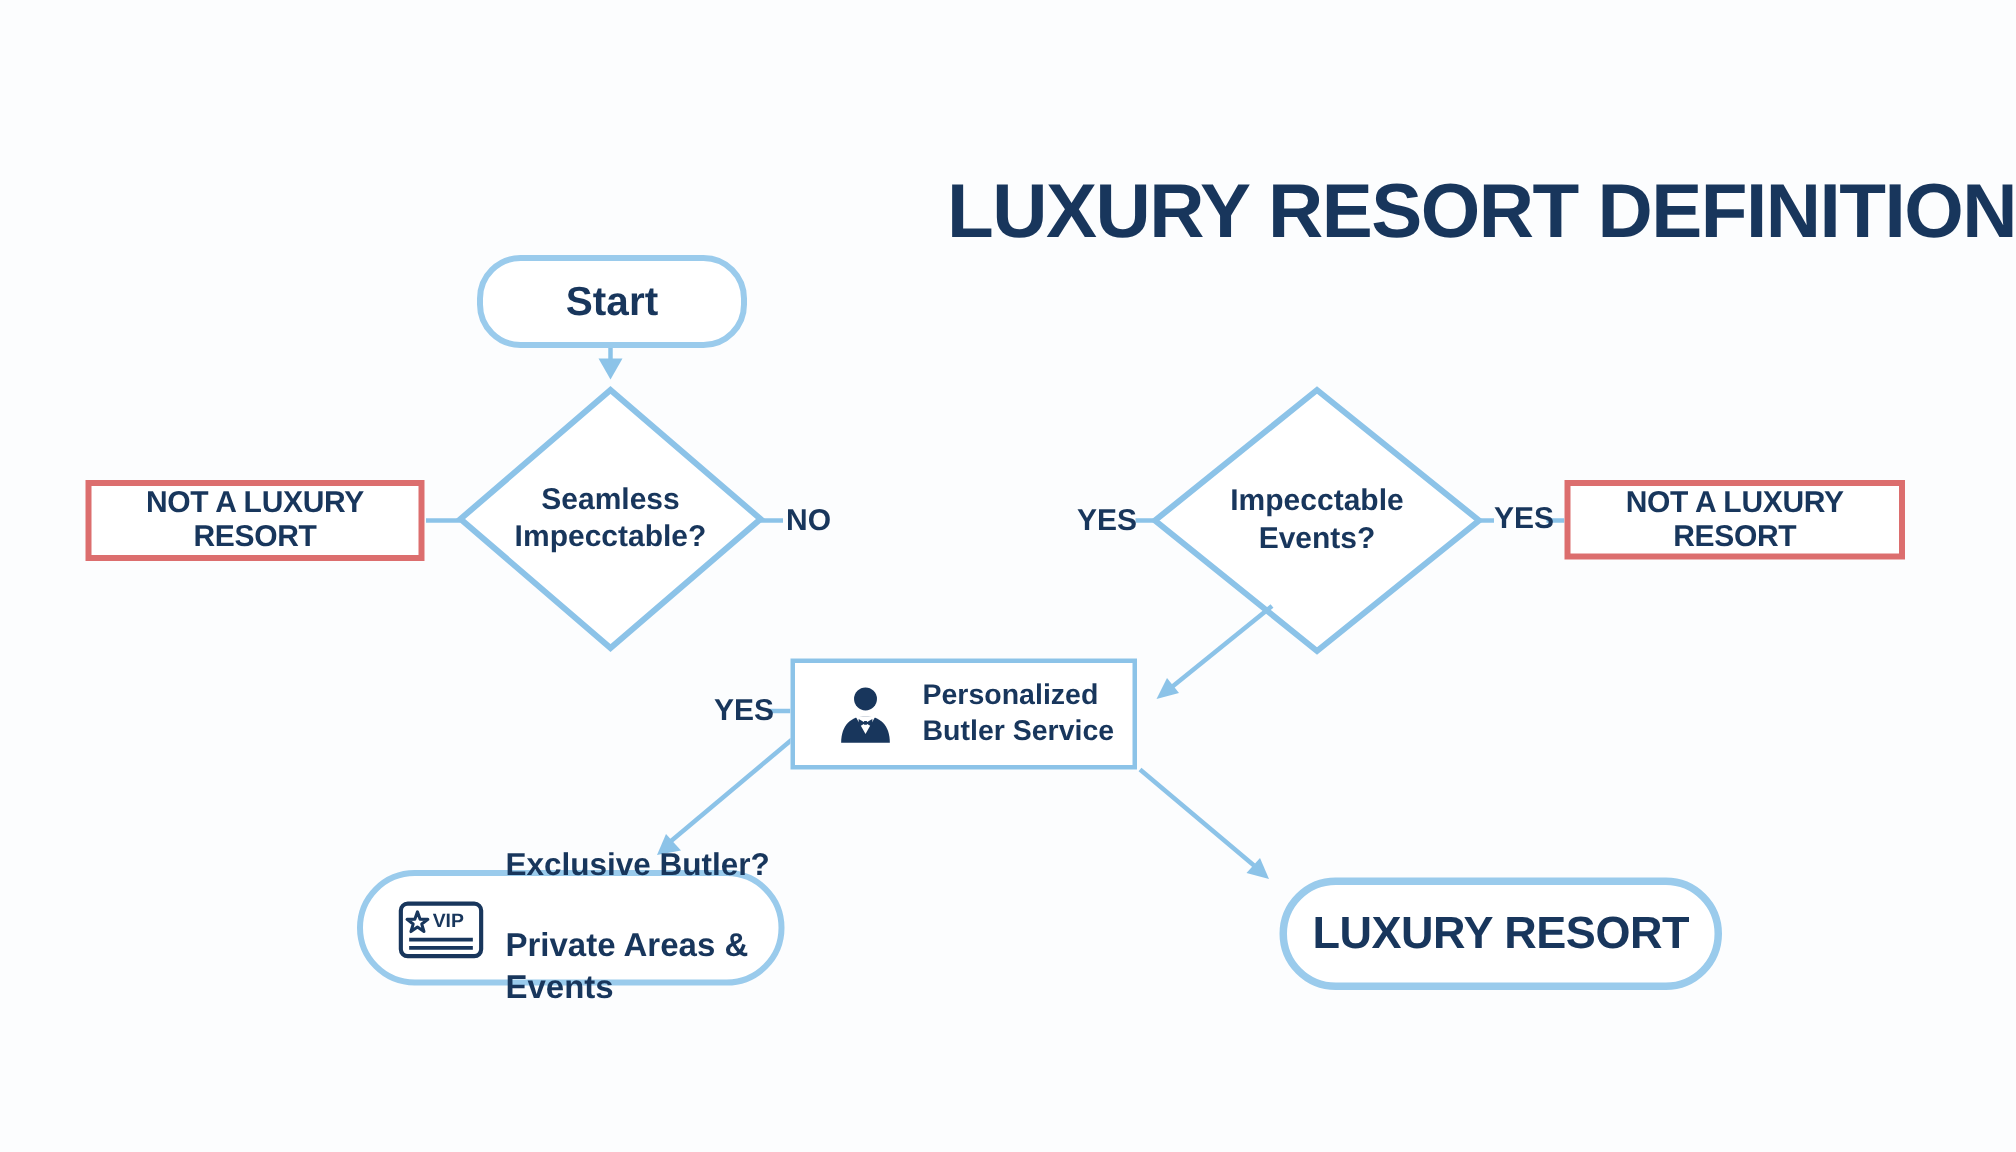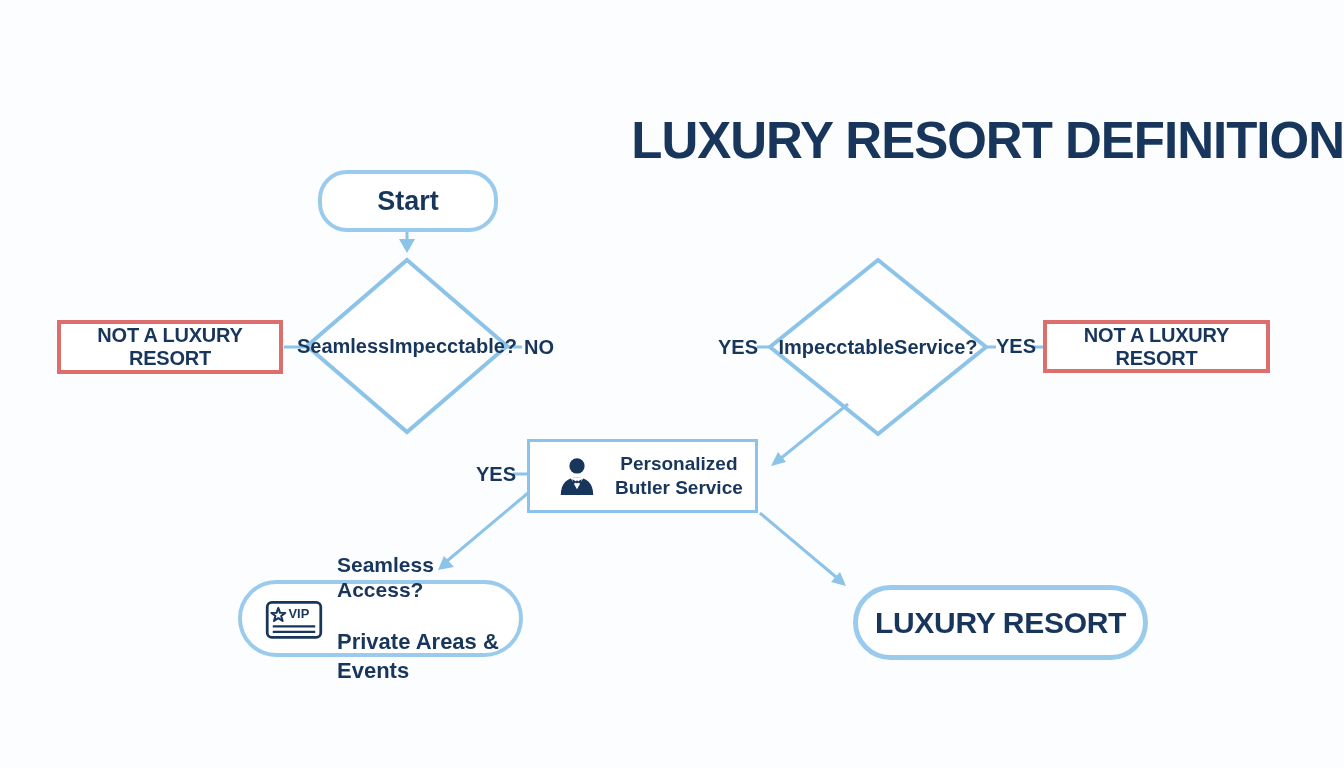--- a/index.html
+++ b/index.html
@@ -27,27 +27,27 @@
   .diamond-shape{fill:#ffffff;stroke:var(--line_blue);stroke-width:4;stroke-linejoin:miter;}
 
   .node{position:absolute;display:flex;align-items:center;justify-content:center;background:#ffffff;color:var(--navy);font-weight:700;}
 
   .pill-start{left:318px;top:170px;width:180px;height:62px;border:4px solid var(--pill_blue);border-radius:29px;font-size:27px;}
 
   .red-box{border:4px solid var(--red);font-size:20px;letter-spacing:-0.2px;text-align:center;}
   .red-box.left{left:57px;top:320px;width:226px;height:54px;}
   .red-box.right{left:1043px;top:320px;width:227px;height:53px;}
 
-  .diamond-text{position:absolute;display:flex;flex-direction:row;align-items:center;justify-content:center;
+  .diamond-text{position:absolute;display:flex;flex-direction:column;align-items:center;justify-content:center;
     color:var(--navy);font-weight:700;font-size:20px;line-height:1.25;text-align:center;background:transparent;}
   .diamond-text.seamless{left:327px;top:300px;width:160px;height:92px;}
   .diamond-text.impeccable{left:793px;top:301px;width:170px;height:92px;}
 
   .butler-box{left:527px;top:439px;width:231px;height:74px;border:3px solid var(--line_blue);
-    justify-content:flex-start;padding-left:26px;gap:17px;text-align:center;}
+    justify-content:flex-start;padding-left:26px;gap:17px;}
   .node-lines{display:flex;flex-direction:column;justify-content:center;font-size:19px;line-height:1.28;}
 
   .exclusive-pill{left:238px;top:580px;width:285px;height:77px;border:4px solid var(--pill_blue);
     border-radius:40px;justify-content:flex-start;padding-left:22px;gap:13px;}
   .exclusive-pill .line1{font-size:21px;line-height:1.2;}
   .exclusive-pill .line2{font-size:22px;line-height:1.3;margin-top:26px;}
 
   .luxury-pill{left:853px;top:550px;width:295px;height:75px;border:5px solid var(--pill_blue);
     border-radius:38px;font-size:30px;letter-spacing:-0.3px;margin-top:35px;}
 
@@ -117,21 +117,21 @@
     <span>Start</span>
   </div>
 
   <div class="diamond-text seamless">
     <span>Seamless</span>
     <span>Impecctable?</span>
   </div>
 
   <div class="diamond-text impeccable">
     <span>Impecctable</span>
-    <span>Service?</span>
+    <span>Events?</span>
   </div>
 
   <div class="node red-box left">
     <span>NOT A LUXURY RESORT</span>
   </div>
 
   <div class="node red-box right">
     <span>NOT A LUXURY RESORT</span>
   </div>
 
@@ -152,21 +152,21 @@
 
   <div class="node exclusive-pill">
     <svg class="icon" width="60" height="48" viewBox="0 0 64 52" aria-hidden="true">
       <rect x="3" y="8" width="58" height="38" rx="5" fill="#ffffff" stroke="#18365c" stroke-width="3"></rect>
       <polygon points="15,14 16.9,19.3 22.5,19.4 18.1,22.8 19.7,28.2 15,25 10.3,28.2 11.9,22.8 7.5,19.4 13.1,19.3" fill="none" stroke="#18365c" stroke-width="2.2" stroke-linejoin="round"></polygon>
       <text x="26" y="25" font-size="14" font-weight="bold" fill="#18365c">VIP</text>
       <line x1="9" y1="34" x2="55" y2="34" stroke="#18365c" stroke-width="2.6"></line>
       <line x1="9" y1="40" x2="55" y2="40" stroke="#18365c" stroke-width="2.6"></line>
     </svg>
     <div class="node-lines">
-      <span class="line1">Seamless Access?</span>
+      <span class="line1">Exclusive Butler?</span>
       <span class="line2">Private Areas &amp; Events</span>
     </div>
   </div>
 
   <div class="node luxury-pill">
     <span>LUXURY RESORT</span>
   </div>
 
   <div class="edge-label label-no">NO</div>
   <div class="edge-label label-yes-imp-left">YES</div>

